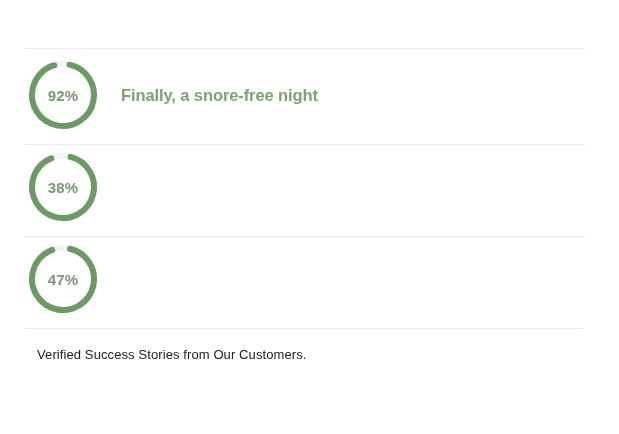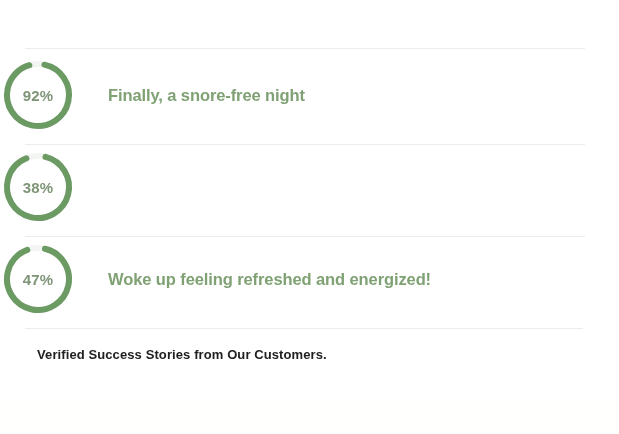--- a/index.html
+++ b/index.html
@@ -40,20 +40,21 @@
     left: 0;
     top: 49px;
     width: 619px;
   }
 
   .stat-row {
     position: relative;
     height: 92px;
     display: flex;
     align-items: center;
+    padding-left: 25px;
     box-sizing: border-box;
   }
 
   .ring-wrap {
     position: relative;
     width: 76px;
     height: 76px;
     flex: 0 0 76px;
   }
 
@@ -72,34 +73,34 @@
     display: flex;
     align-items: center;
     justify-content: center;
     font-size: 15px;
     font-weight: 700;
     color: #7e9476;
     letter-spacing: 0.2px;
   }
 
   .stat-label {
-    margin-left: 32px;
+    margin-left: 20px;
     font-size: 16.5px;
     font-weight: 700;
     color: #7fa173;
     letter-spacing: -0.1px;
     white-space: nowrap;
   }
 
   .caption {
     position: absolute;
     left: 37px;
     top: 347px;
     font-size: 13px;
-    font-weight: 700;
+    font-weight: 400;
     color: #212121;
     letter-spacing: 0.1px;
   }
 
   .footer-ghost {
     position: absolute;
     left: 0;
     top: 400px;
     width: 619px;
     height: 34px;
@@ -141,21 +142,20 @@
     <div class="divider" style="top:187px"></div>
 
     <div class="stat-row">
       <div class="ring-wrap">
         <svg viewBox="0 0 76 76">
           <circle cx="38" cy="38" r="31" fill="none" stroke="#f3f5f2" stroke-width="6"></circle>
           <circle cx="38" cy="38" r="31" fill="none" stroke="#6b9a63" stroke-width="6" stroke-linecap="round" stroke-dasharray="176.5 197.5" transform="rotate(-77 38 38)"></circle>
         </svg>
         <div class="ring-value">47%</div>
       </div>
-      <div class="stat-label">Woke up feeling refreshed and energized!</div>
     </div>
 
     <div class="divider short" style="top:279px"></div>
 
   </div>
 
   <div class="caption">Verified Success Stories from Our Customers.</div>
 
   <div class="footer-ghost"></div>
 

